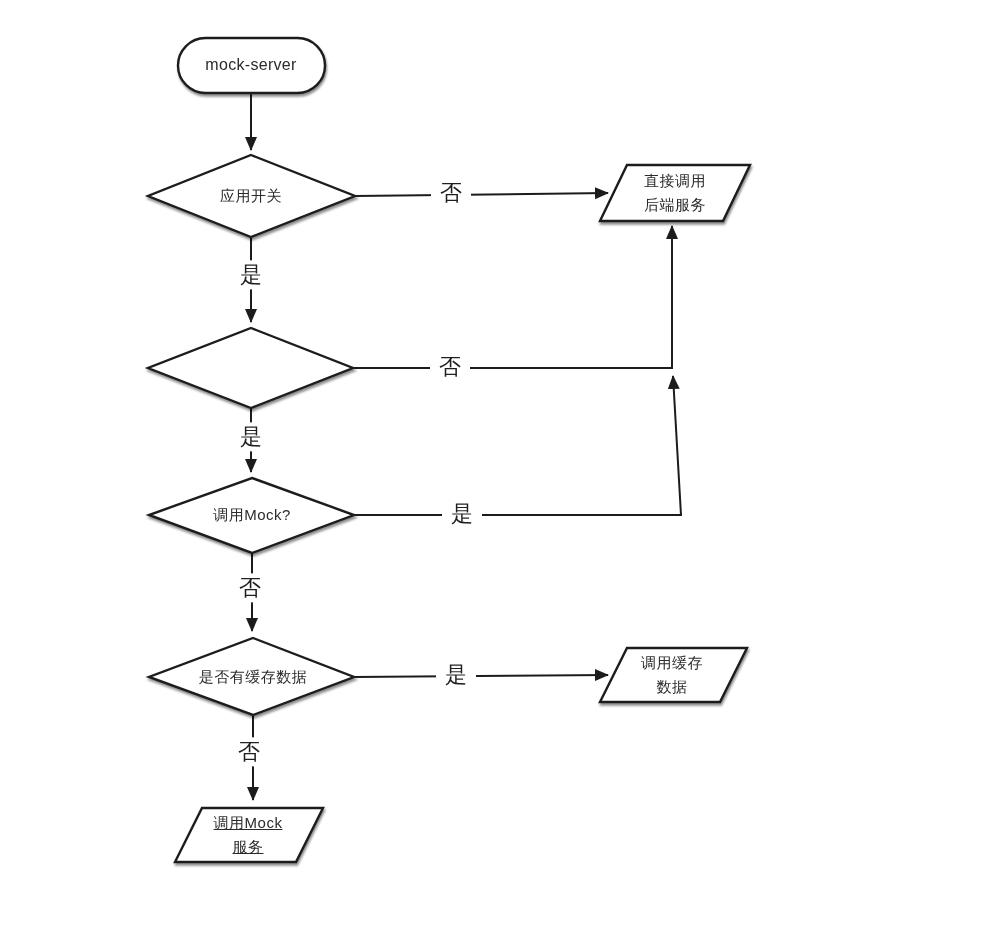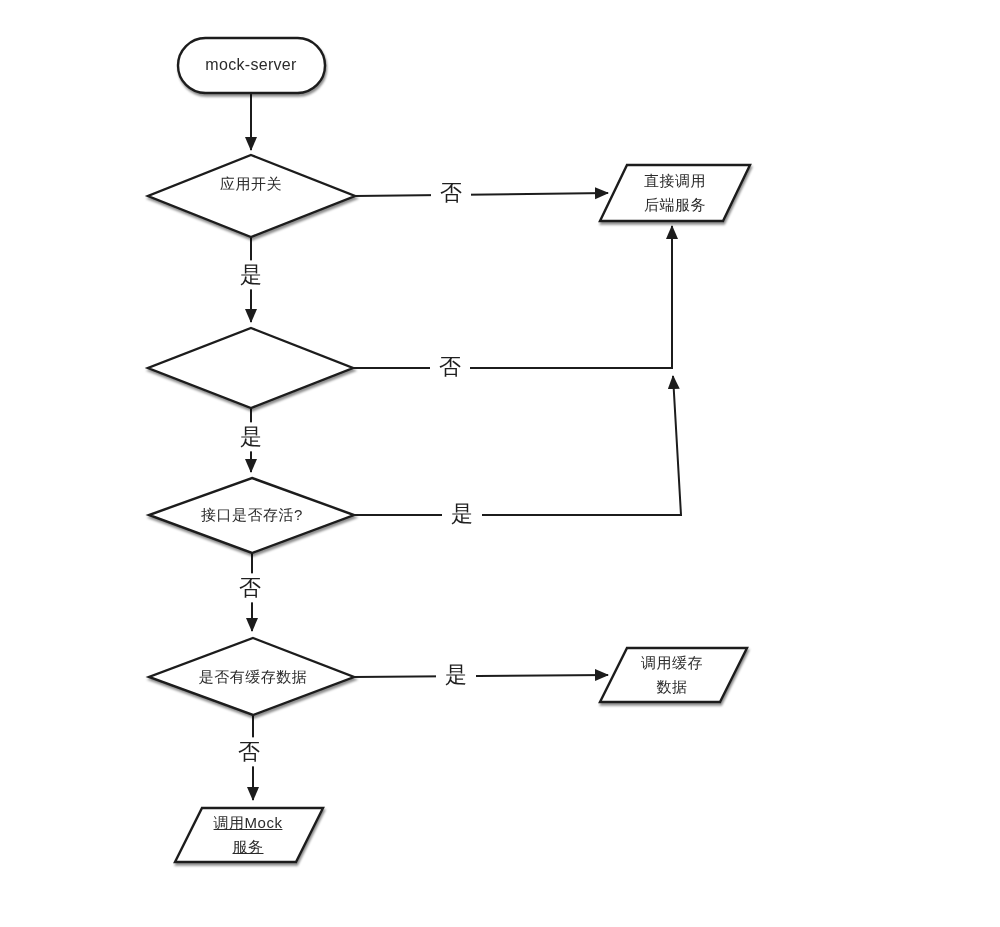--- a/index.html
+++ b/index.html
@@ -70,22 +70,22 @@
       <polygon class="shape" points="251,328 353,368 251,408 148,368"></polygon>
       <polygon class="shape" points="252,478 354,515 252,553 149,515"></polygon>
       <polygon class="shape" points="253,638 354,677 253,715 149,677"></polygon>
       <polygon class="shape" points="627,165 750,165 723,221 600,221"></polygon>
       <polygon class="shape" points="627,648 747,648 720,702 600,702"></polygon>
       <polygon class="shape" points="202,808 323,808 296,862 175,862"></polygon>
     </g>
   </svg>
 
   <div class="node-label start-label" style="left:251px; top:65px;">mock-server</div>
-  <div class="node-label" style="left:251px; top:184px;text-align:center;">应用开关</div>
-  <div class="node-label" style="left:252px; top:515px;">接口是否存活?</div>
+  <div class="node-label" style="left:251px; top:196px;text-align:center;">应用开关</div>
+  <div class="node-label" style="left:252px; top:515px;">调用Mock?</div>
   <div class="node-label" style="left:253px; top:677px;text-align:right;">是否有缓存数据</div>
   <div class="node-label" style="left:675px; top:193px;">直接调用
 后端服务</div>
   <div class="node-label" style="left:672px; top:675px;">调用缓存
 数据</div>
   <div class="node-label" style="left:248px; top:835px;text-decoration:underline;">调用Mock
 服务</div>
 
   <div class="edge-label" style="left:451px; top:193px;">否</div>
   <div class="edge-label" style="left:251px; top:275px;">是</div>

